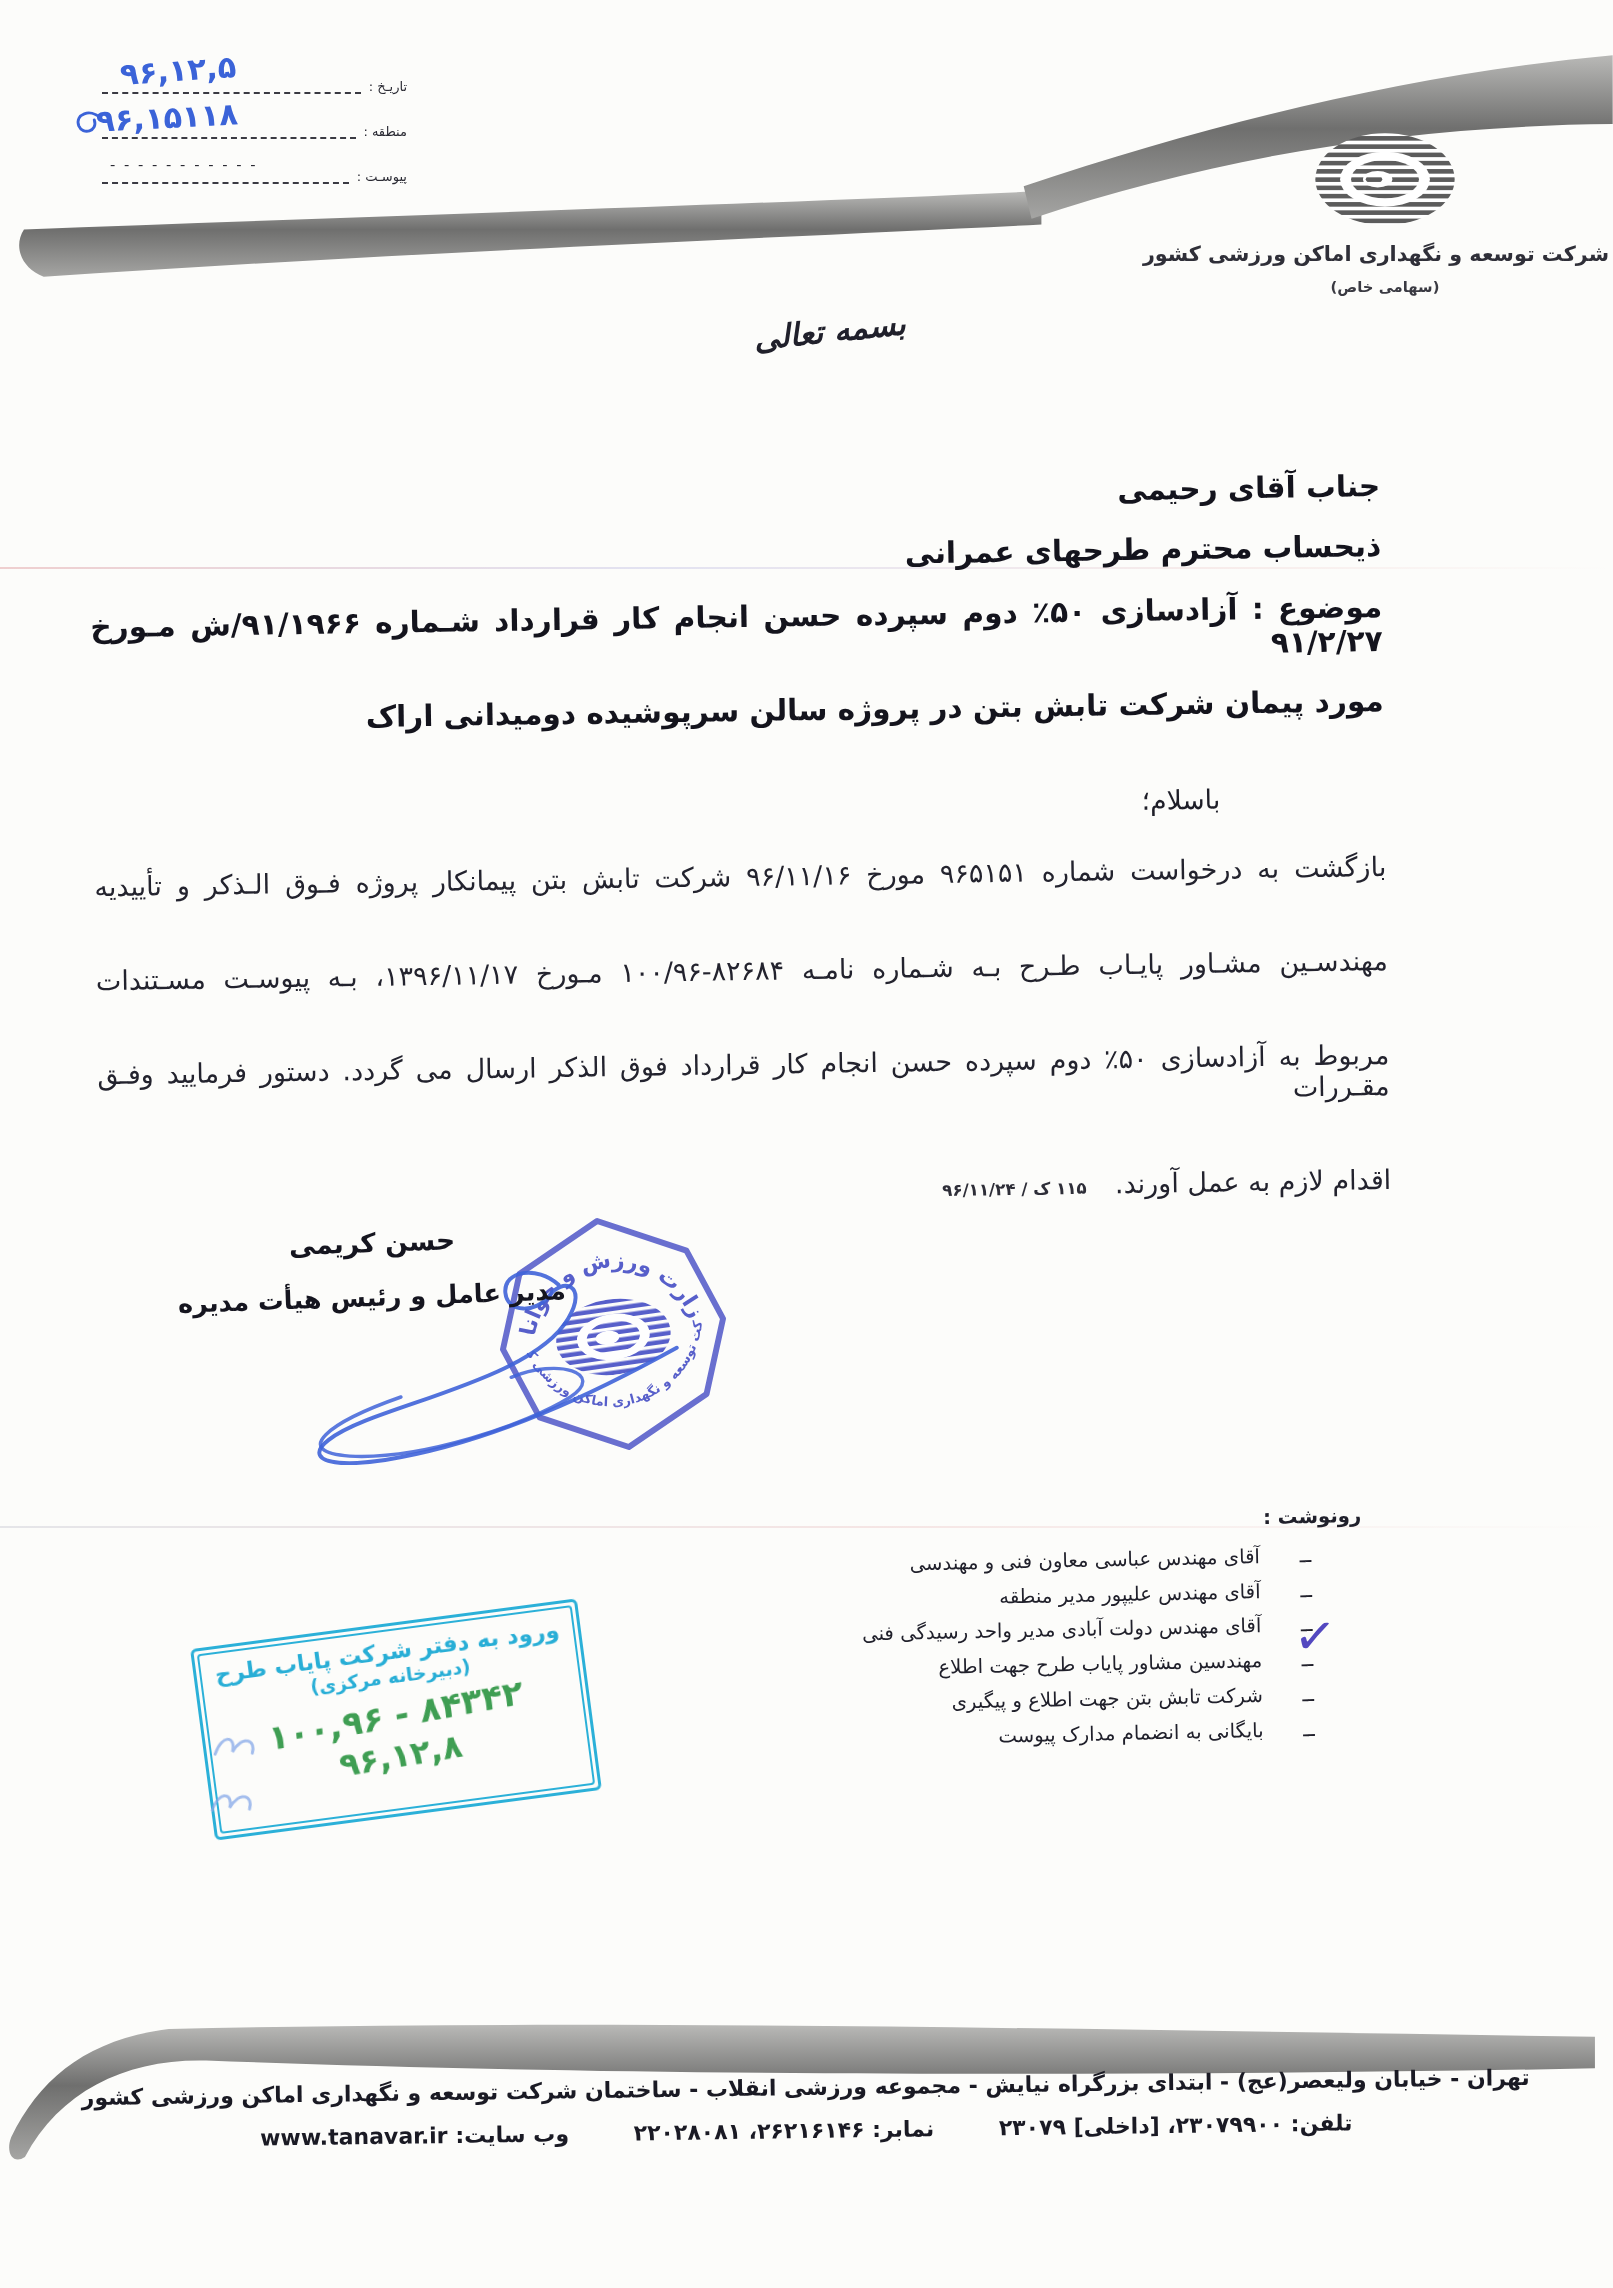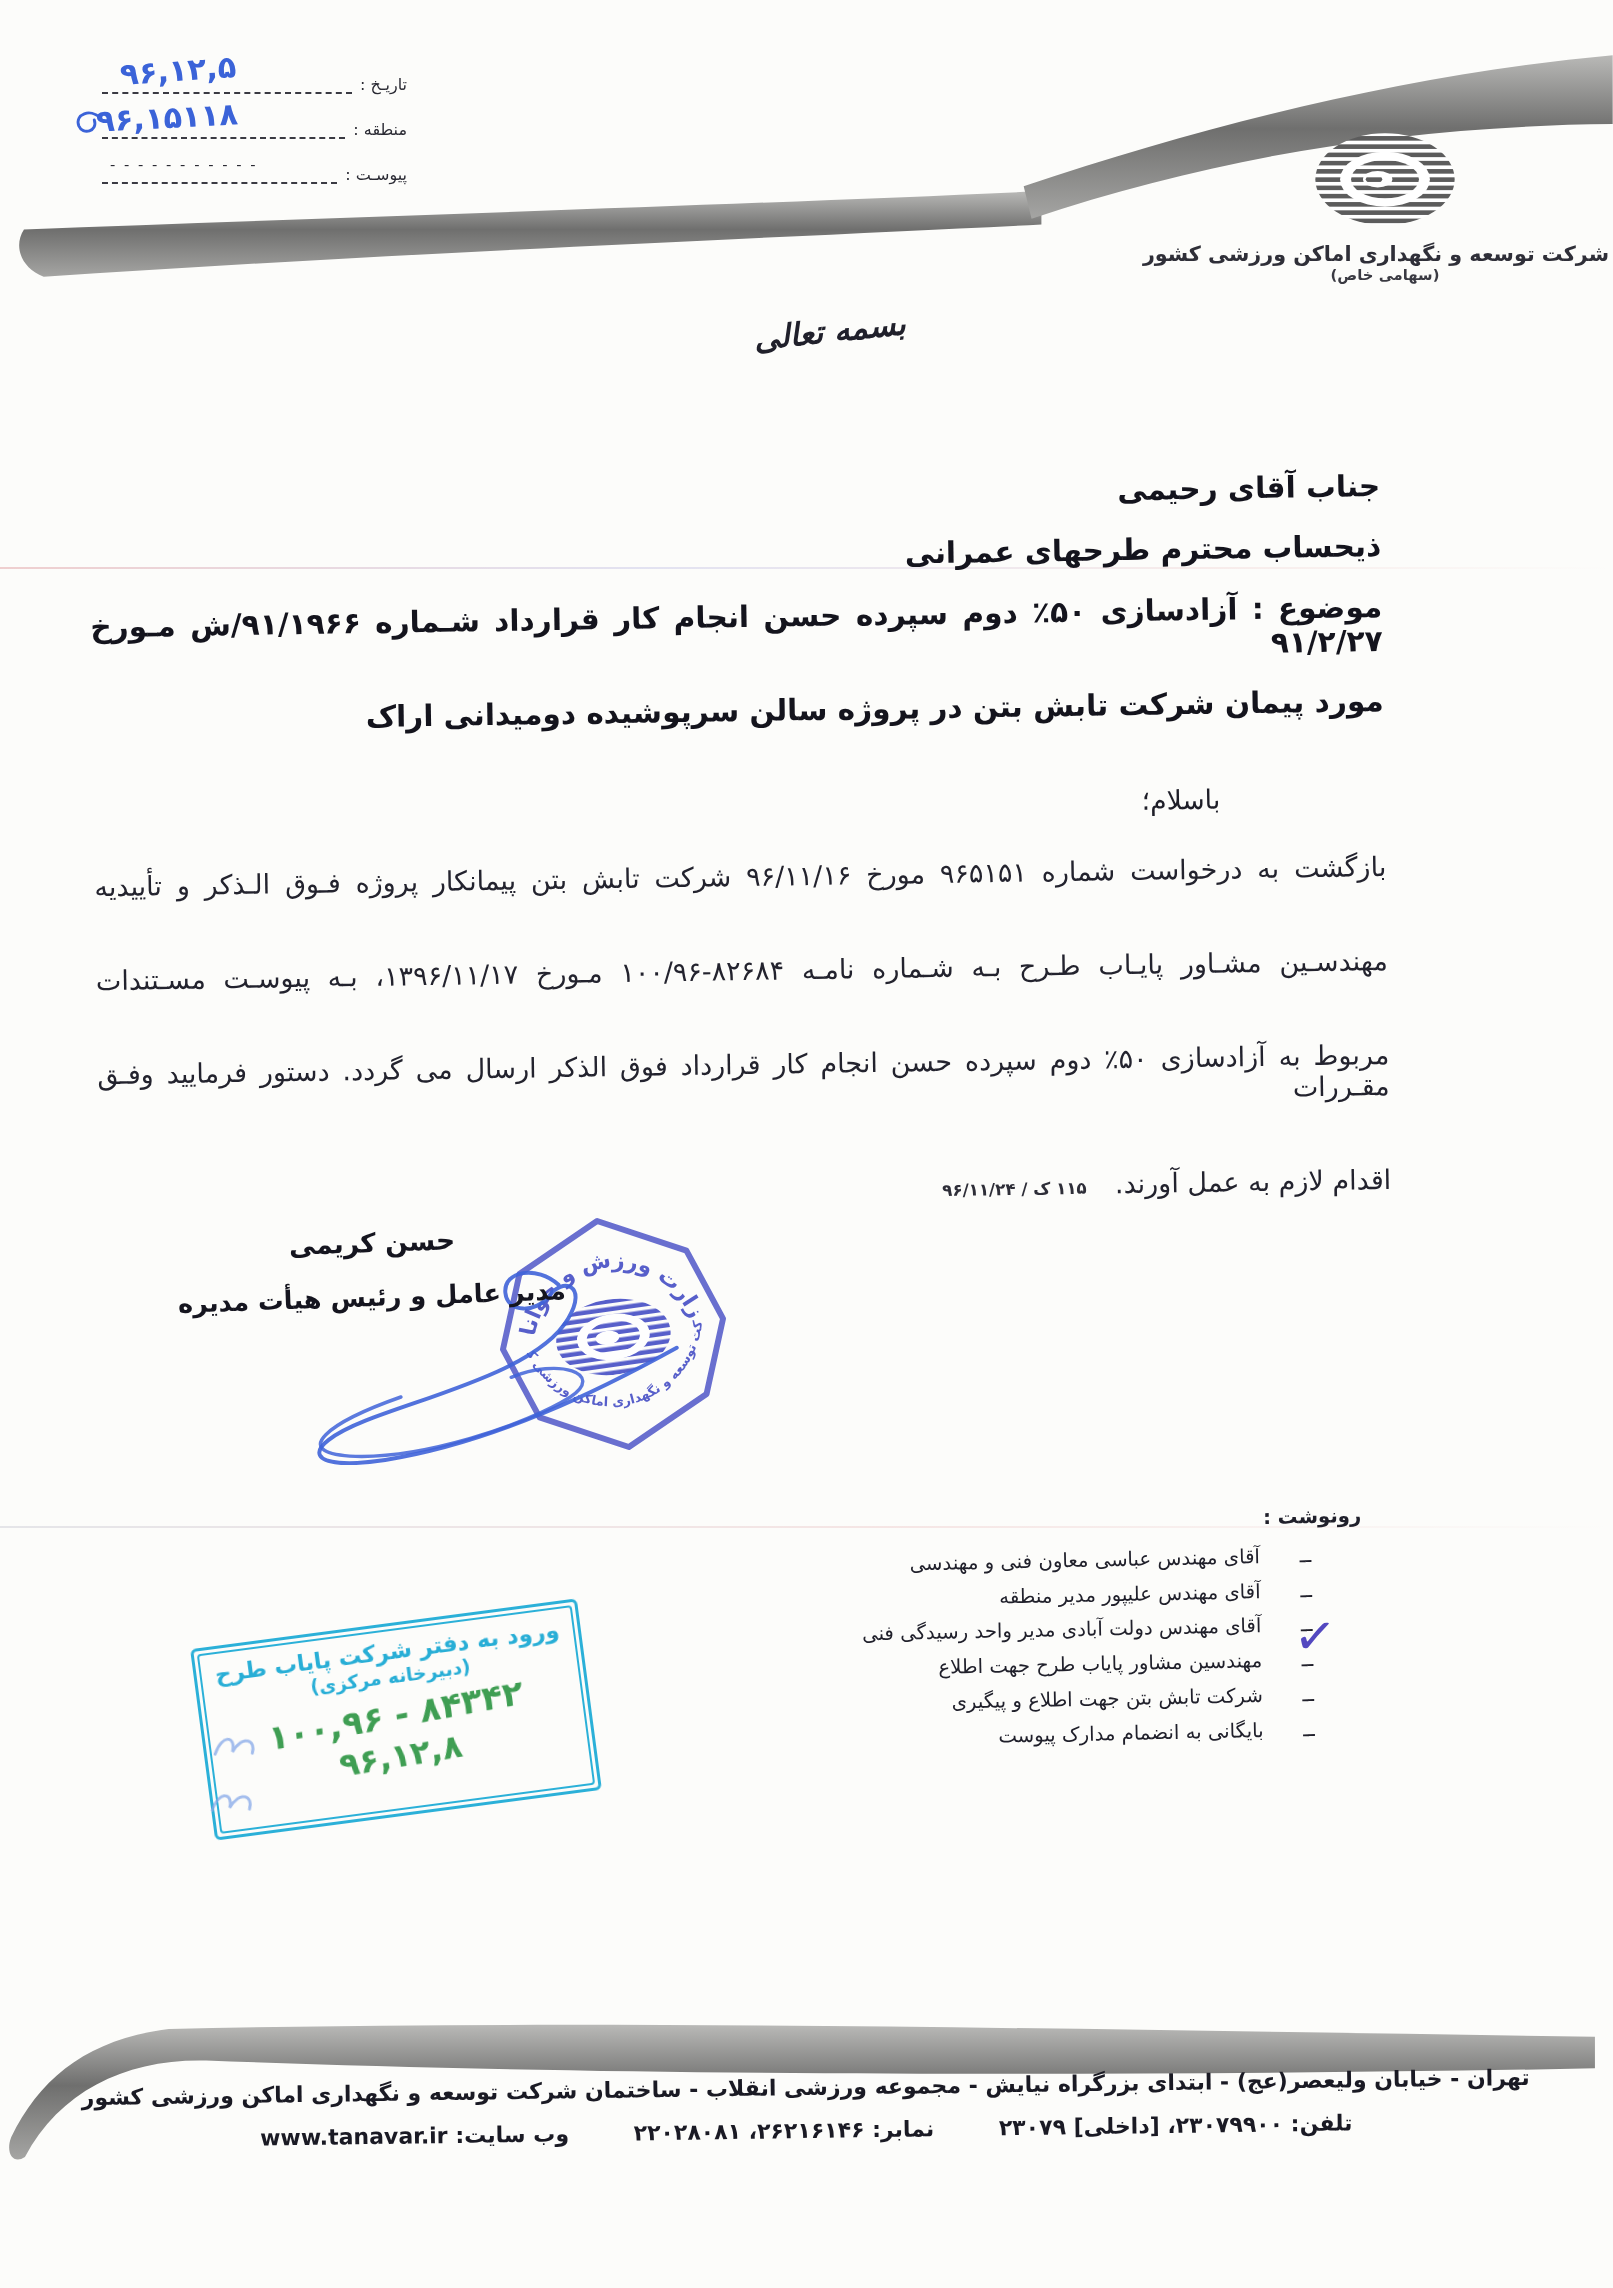--- a/index.html
+++ b/index.html
@@ -12,35 +12,35 @@
     font-family:"DejaVu Sans",sans-serif;
     color:#1c1c26;
     direction:rtl;
   }
   .abs{position:absolute;}
   
   .decor{position:absolute;inset:0;width:1614px;height:2288px;z-index:0;}
   
   .date-block{left:103px;top:49px;width:305px;z-index:2;direction:rtl;}
   .field-row{display:flex;align-items:flex-end;gap:7.9px;height:45px;position:relative;}
-  .fl-label{font-size:16px;color:#2a2a33;white-space:nowrap;}
+  .fl-label{font-size:13px;color:#2a2a33;white-space:nowrap;}
   .fl-dashes{flex:1;border-bottom:2px dashed #3a3a42;height:23.6px;position:relative;}
   .hand{font-size:30.5px;font-weight:bold;color:#3b63d8;white-space:nowrap;direction:ltr;}
   .hand-date{position:absolute;left:17.7px;top:-15.8px;transform:rotate(-4deg);}
   .hand-num{position:absolute;left:-5.9px;top:-13.8px;transform:rotate(-3deg);}
   .curl-svg{position:absolute;left:-33px;top:-5.9px;}
   .attach-val{position:absolute;left:7.9px;top:-2px;font-size:14.8px;letter-spacing:2px;color:#2a2a33;direction:ltr;}
   
   .ministry{left:737px;top:45px;width:187px;text-align:center;z-index:2;}
   .ministry .country{font-size:15.8px;font-weight:600;color:#3a3a42;margin-top:2px;white-space:nowrap;}
   .ministry .name{font-size:24.6px;font-weight:bold;color:#2a2a33;margin-top:2px;white-space:nowrap;}
   
   .company{left:1162px;top:126px;width:448px;text-align:center;z-index:2;}
   .company .name{font-size:20.7px;font-weight:bold;color:#2f2f38;margin-top:2px;white-space:nowrap;}
-  .company .type{font-size:14.8px;font-weight:600;color:#3a3a42;margin-top:0;text-align:center;}
+  .company .type{font-size:14.8px;font-weight:600;color:#3a3a42;margin-top:12px;text-align:center;}
   
   .besmeleh{left:717px;top:313px;width:227px;text-align:center;font-size:31.5px;font-weight:bold;font-style:italic;
     transform:rotate(-6deg);color:#20202b;z-index:2;}
   
   .letter{left:89px;top:469px;width:1292px;z-index:2;transform:rotate(-0.9deg);transform-origin:top right;}
   .h-line{font-size:29.6px;font-weight:bold;color:#14141d;}
   .recipient{margin-bottom:25.6px;}
   .recipient-title{margin-bottom:27.6px;}
   .jline{text-align:justify;text-align-last:justify;width:100%;}
   .subject1{margin-bottom:25.6px;}

